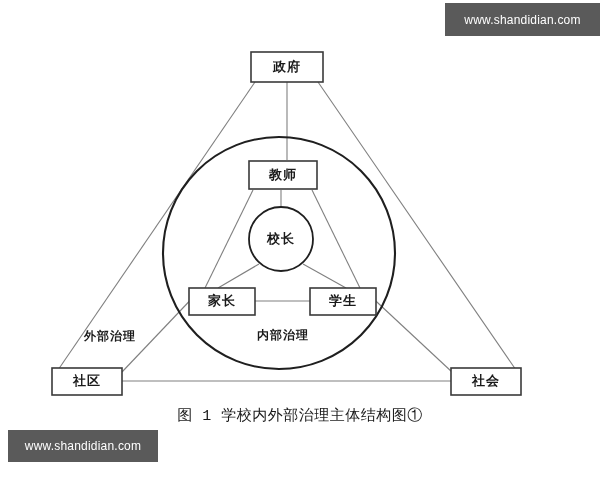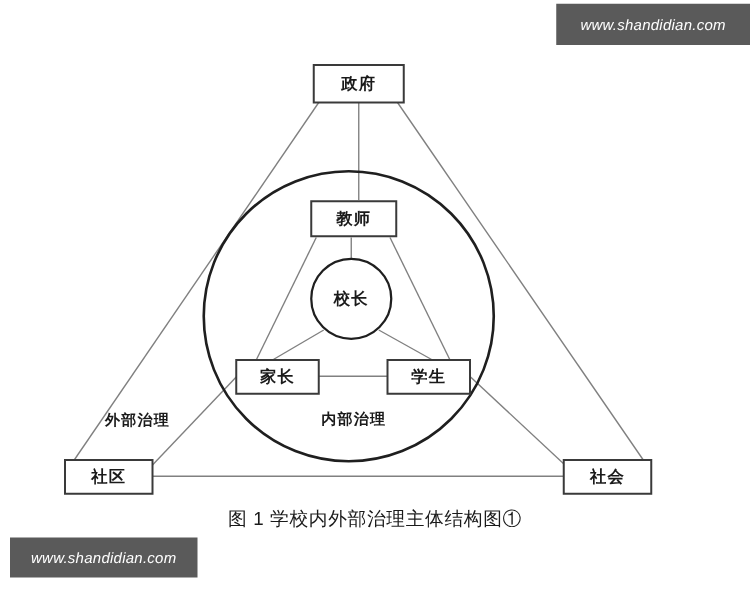--- a/index.html
+++ b/index.html
@@ -59,36 +59,35 @@
     stroke: #808080;
     stroke-width: 1.1;
     fill: none;
   }
   .caption {
     position: absolute;
     left: 0;
     top: 406px;
     width: 600px;
     text-align: center;
-    font-family: Liberation Sans, sans-serif;
+    font-family: Liberation Mono, monospace;
     font-size: 15px;
     color: #1a1a1a;
     letter-spacing: 0.5px;
   }
   .watermark {
     position: absolute;
     background: #5a5a5a;
     color: #ffffff;
     font-family: "Liberation Sans", "DejaVu Sans", sans-serif;
     font-size: 12px;
     display: flex;
     align-items: center;
     justify-content: center;
     letter-spacing: 0.2px;
-    font-style: italic;
   }
   #watermark-top {
     right: 0;
     top: 3px;
     width: 155px;
     height: 33px;
   }
   #watermark-bottom {
     left: 8px;
     bottom: 18px;

